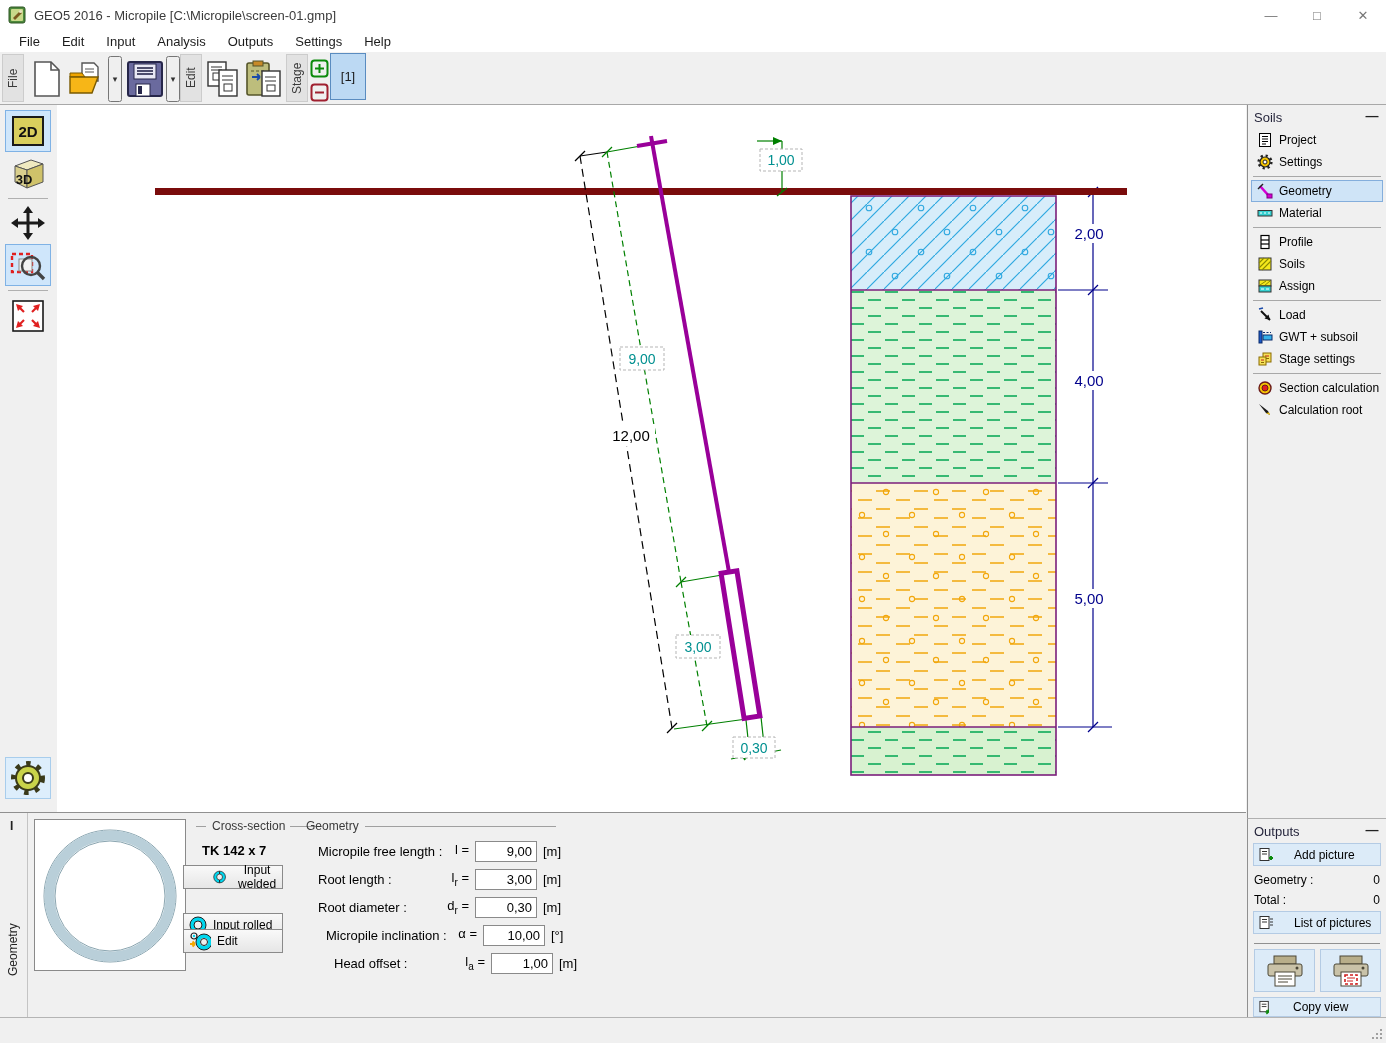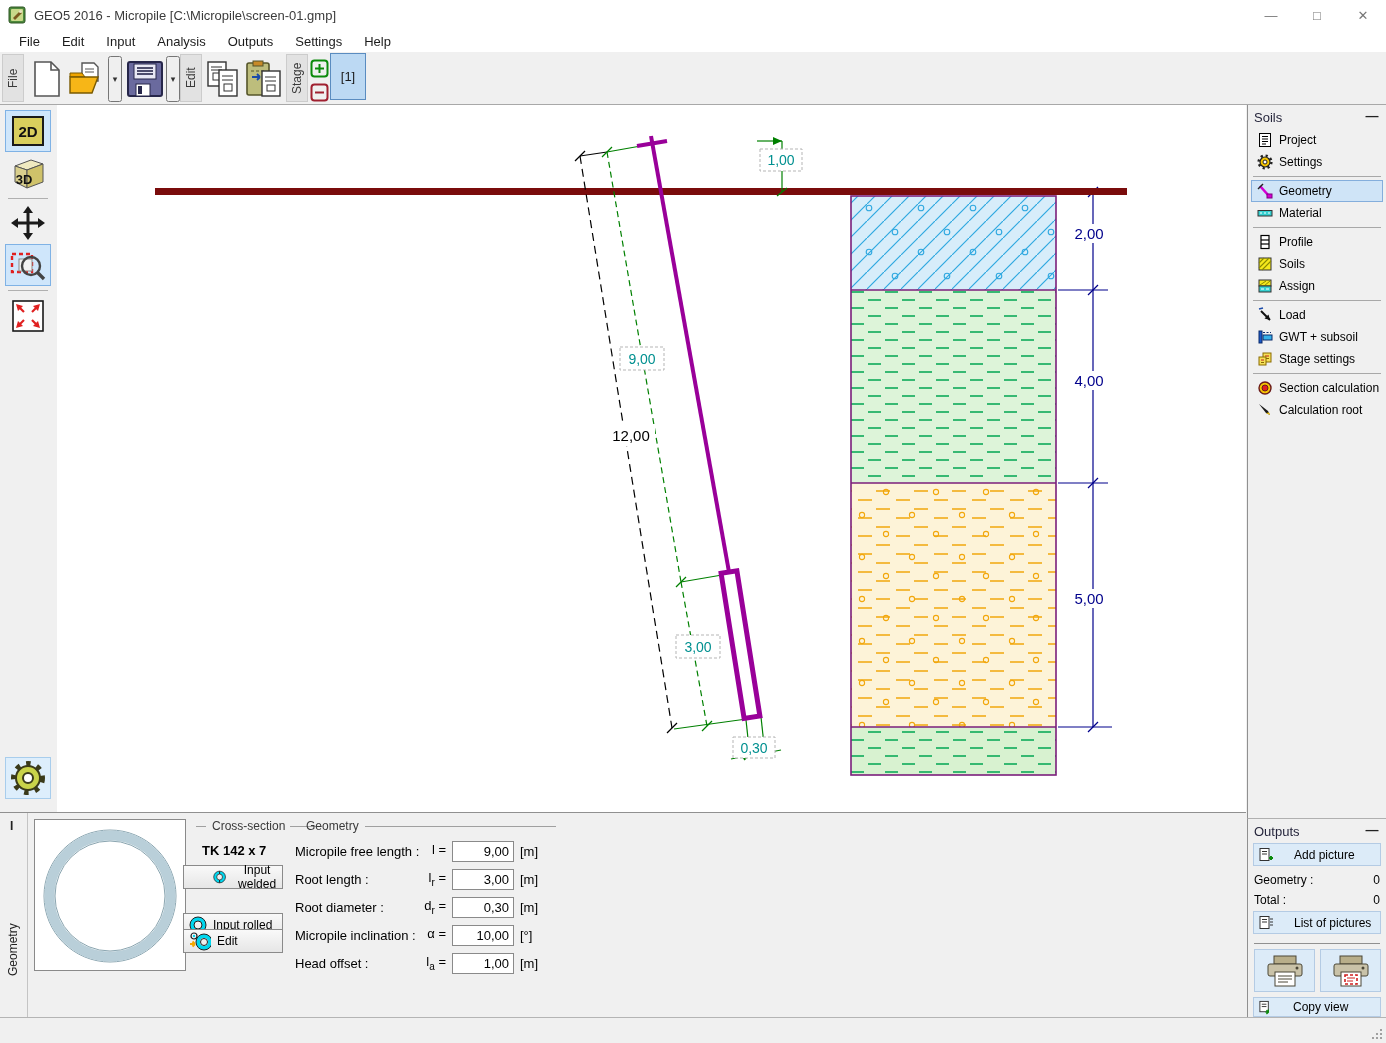--- a/index.html
+++ b/index.html
@@ -54,21 +54,21 @@
   .bottom { position:absolute; left:0; top:812px; width:1246px; height:205px; background:#f0f0f0; border-top:1px solid #909090; }
   .b-tabstrip { position:absolute; left:0; top:0; width:28px; height:205px; border-right:1px solid #c4c4c4; }
   .b-pin { position:absolute; left:10px; top:6px; font-size:12px; font-weight:bold; color:#222; }
   .b-tab { position:absolute; left:0px; bottom:8px; width:26px; height:120px; writing-mode:vertical-rl; transform:rotate(180deg); display:flex; align-items:center; justify-content:center; font-size:12px; color:#222; }
   .xs-preview { position:absolute; left:34px; top:6px; width:152px; height:152px; background:#ffffff; border:1px solid #8a8a8a; }
   .group-head { position:absolute; display:flex; align-items:center; gap:6px; font-size:12px; color:#3a3a3a; white-space:nowrap; }
   .group-head::before { content:""; width:10px; height:1px; background:#a0a0a0; }
   .group-head::after { content:""; flex:1; height:1px; background:#a0a0a0; }
   .xs-name { position:absolute; left:202px; top:30px; font-size:13px; font-weight:bold; color:#000; }
   .xs-btn { position:absolute; left:183px; width:100px; height:24px; background:linear-gradient(#f9f9f9,#e6e6e6); border:1px solid #8a8a8a; display:flex; align-items:center; gap:6px; padding-left:5px; font-size:12px; color:#000; }
-  .geo-row { position:absolute; height:22px; display:flex; align-items:center; font-size:13px; color:#000; }
+  .geo-row { position:absolute; height:22px; display:flex; align-items:center; font-size:13px; color:#000;margin-left:23px; }
   .geo-label { position:absolute; left:295px; }
   .geo-sym { position:absolute; left:398px; width:48px; text-align:right; }
   .geo-sym sub { font-size:10px; }
   .geo-input { position:absolute; left:452px; width:62px; height:21px; border:1px solid #8a8a8a; background:#fff; font-size:13px; text-align:right; padding-right:4px; font-family:"Liberation Sans",sans-serif; }
   .geo-unit { position:absolute; left:520px; }
 
   
   .statusbar { position:absolute; left:0; top:1017px; width:1386px; height:26px; background:#f0f0f0; border-top:1px solid #b4b4b4; }
   .grip { position:absolute; right:2px; bottom:2px; }
 </style>
@@ -610,27 +610,27 @@
       <span class="geo-sym"><span>l</span><sub>r</sub> <span>=</span></span>
       <input class="geo-input" value="3,00" style="">
       <span class="geo-unit">[m]</span>
     </div>
     <div class="geo-row" style="top:83px;left:0;width:560px;">
       <span class="geo-label">Root diameter :</span>
       <span class="geo-sym"><span>d</span><sub>r</sub> <span>=</span></span>
       <input class="geo-input" value="0,30" style="">
       <span class="geo-unit">[m]</span>
     </div>
-    <div class="geo-row" style="top:111px;left:0;width:560px;">
+    <div class="geo-row" style="top:111px;left:8px;width:560px;">
       <span class="geo-label">Micropile inclination :</span>
       <span class="geo-sym"><span>α</span><sub></sub> <span>=</span></span>
       <input class="geo-input" value="10,00" style="">
       <span class="geo-unit">[°]</span>
     </div>
-    <div class="geo-row" style="top:139px;left:0;width:560px;">
+    <div class="geo-row" style="top:139px;left:16px;width:560px;">
       <span class="geo-label">Head offset :</span>
       <span class="geo-sym"><span>l</span><sub>a</sub> <span>=</span></span>
       <input class="geo-input" value="1,00" style="">
       <span class="geo-unit">[m]</span>
     </div>
   </div>
 
   <div class="statusbar">
     <svg class="grip" width="14" height="14">
         <g fill="#a0a0a0">

